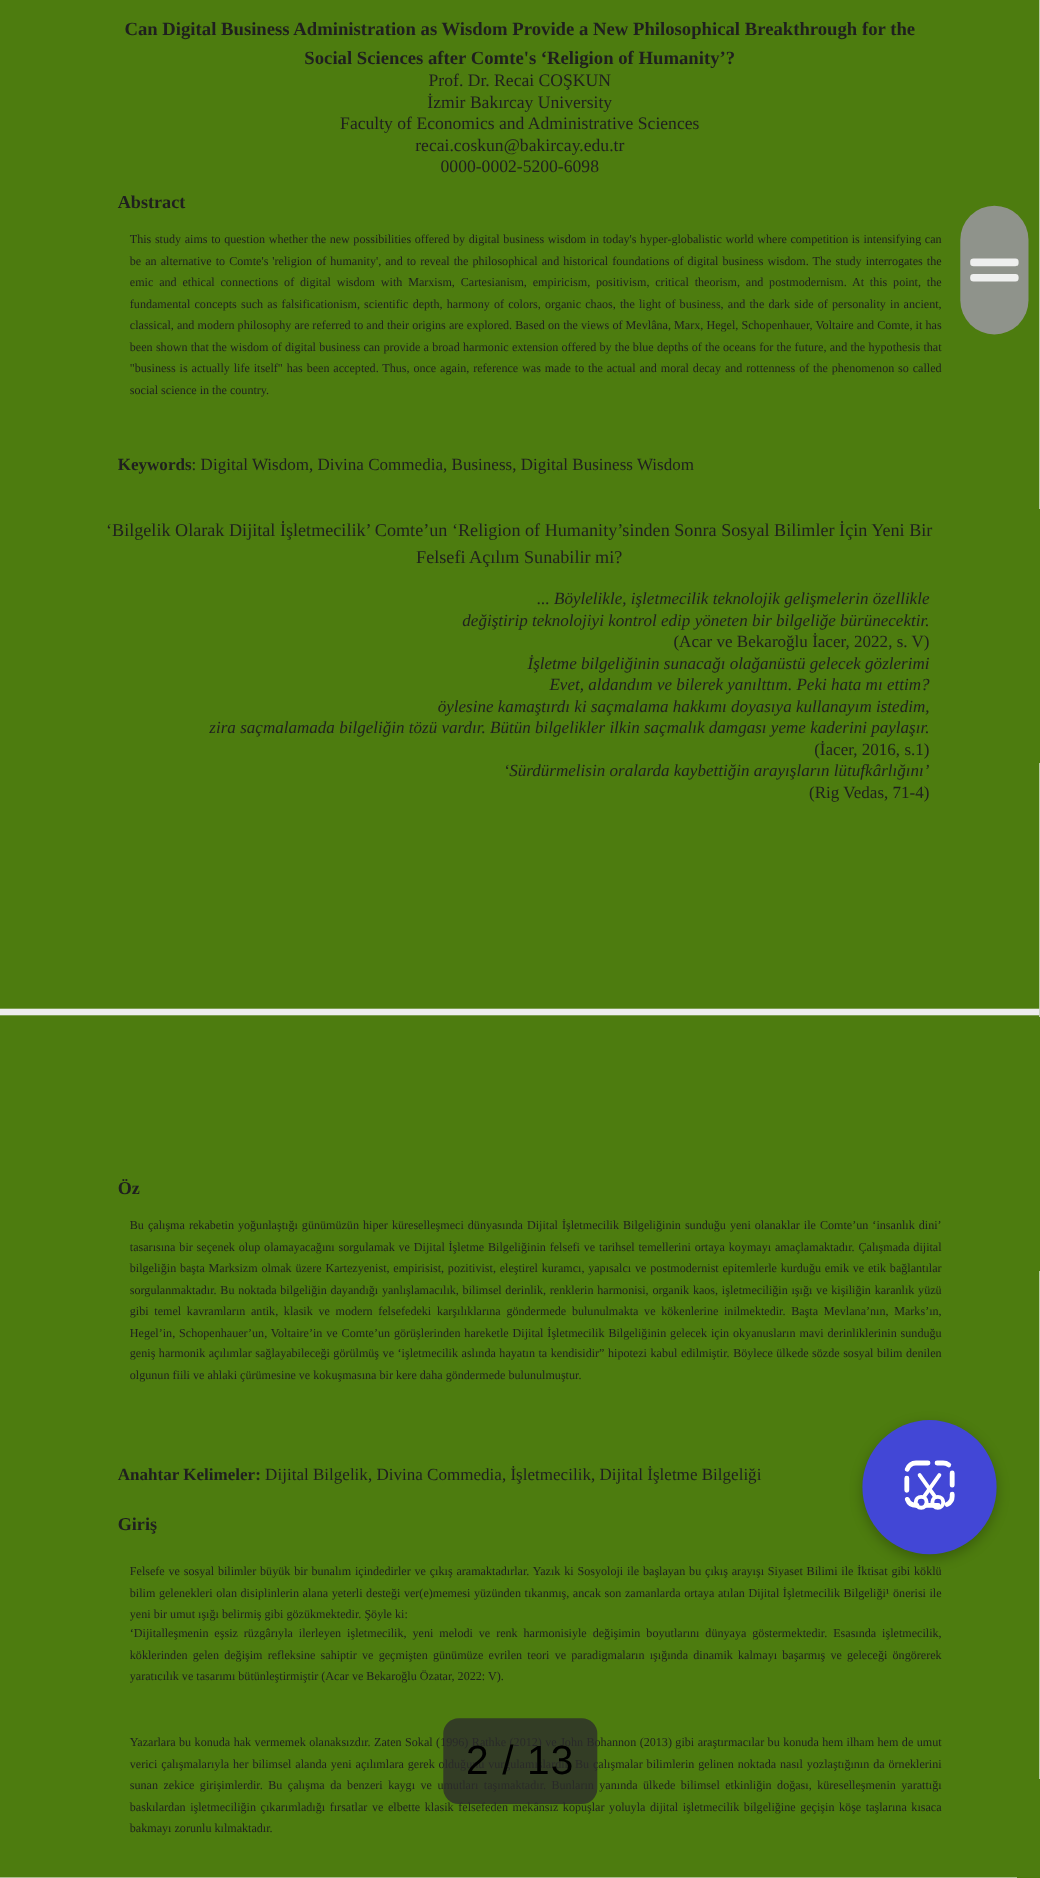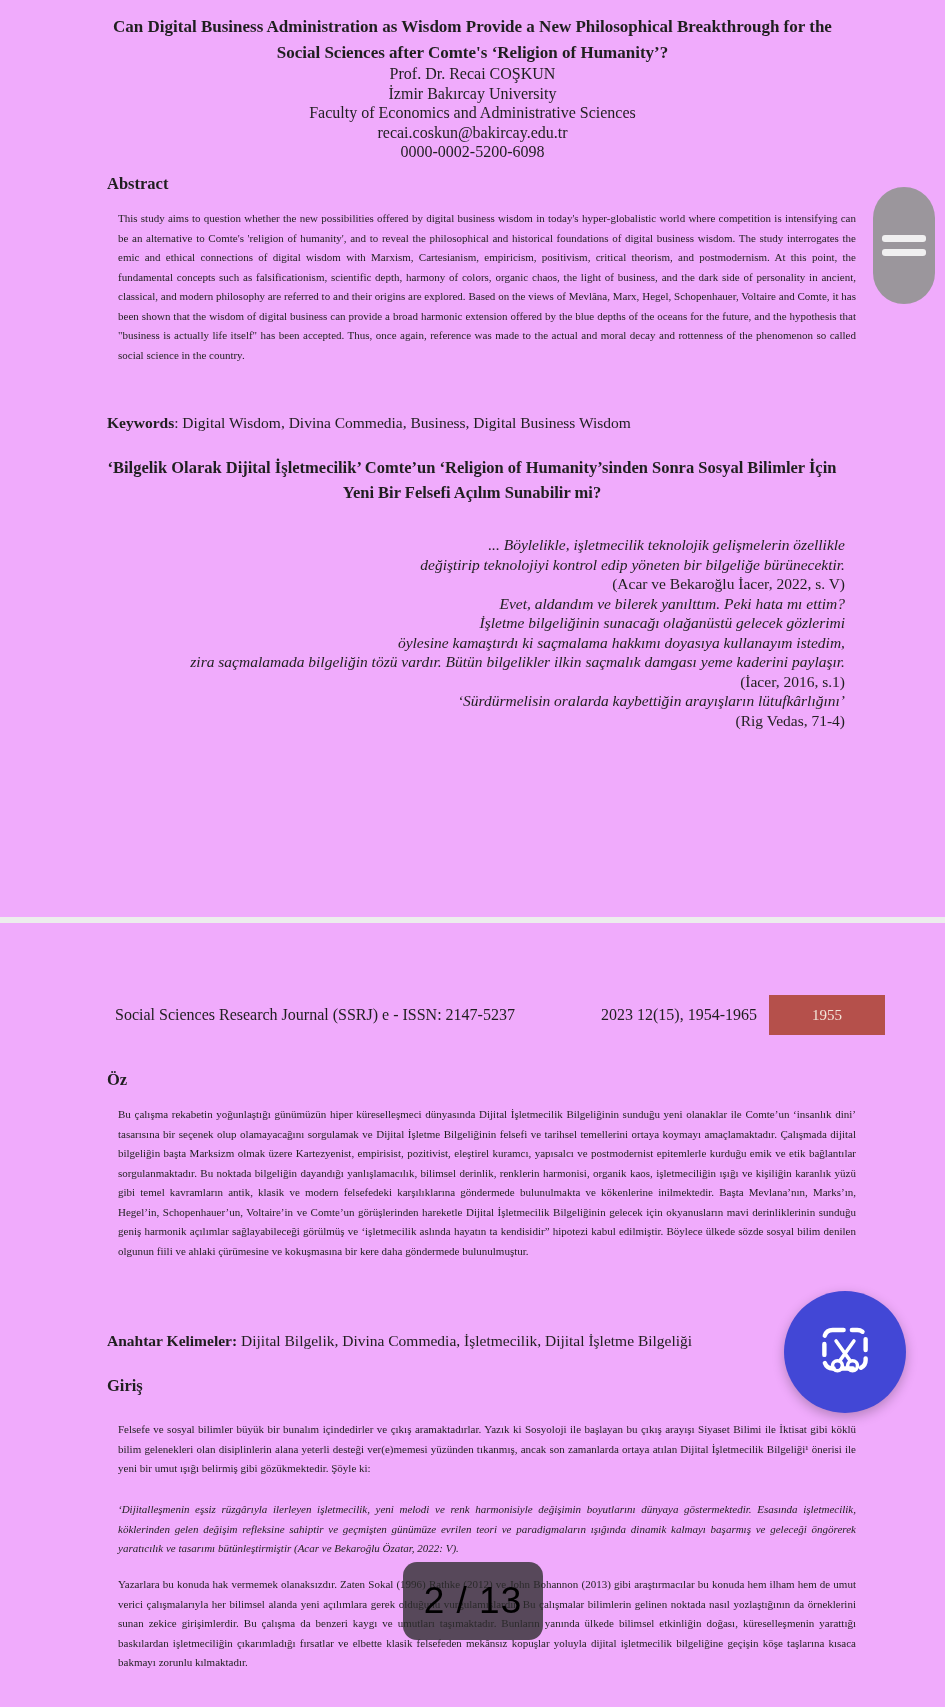--- a/index.html
+++ b/index.html
@@ -1,61 +1,61 @@
 <!DOCTYPE html>
 <html><head>
 <meta charset="utf-8">
 <style>
   html,body{margin:0;padding:0;background:#e9e9e9;}
   .viewport{
     position:relative;width:945px;height:1707px;overflow:hidden;
     background:#ededed;font-family:"Liberation Serif","DejaVu Serif",serif;
     color:#1f1f1f;
   }
-  .page{position:absolute;left:0;width:945px;background:#f0abfc;}
+  .page{position:absolute;left:0;width:945px;background:#4d7c0f;}
   .page1{top:0;height:917px;}
   .page2{top:923px;height:784px;overflow:hidden;}
   .sec{position:absolute;}
 
   .paper-title{
     left:90px;top:14px;width:765px;text-align:center;
     font-weight:bold;font-size:17px;line-height:26px;
   }
   .authors{left:0;top:64px;width:945px;text-align:center;font-size:16px;line-height:19.5px;}
   .heading{font-weight:bold;font-size:16.5px;}
   .abstract-h{left:107px;top:174px;}
   .para{
     margin:11px;font-size:11px;line-height:19.5px;text-align:justify;
   }
   .abstract-p{left:107px;top:198px;width:738px;}
   .kwline{left:107px;top:414px;width:738px;font-size:15.5px;}
   .kw-b{font-weight:bold;}
   .tr-title{
-    left:92px;top:455px;width:760px;text-align:center;
-    font-weight:bold;font-size:16.5px;line-height:25px;
+    left:92px;top:469px;width:760px;text-align:center;
+    font-weight:normal;font-size:16.5px;line-height:25px;
   }
   .quoteblock{left:107px;top:515px;width:738px;text-align:right;
     font-size:15.5px;line-height:19.5px;margin-top:20px;}
   .q{font-style:italic;}
   .qc{font-style:normal;}
 
   .journal-row{
     left:115px;top:72px;width:770px;display:flex;align-items:center;font-size:16px;
   }
   .jright{margin-left:auto;}
   .page-badge{
     margin-left:12px;width:116px;height:40px;background:#b5504b;color:#f3e7da;
     display:flex;align-items:center;justify-content:center;font-size:15px;
   }
   .oz-h{left:107px;top:147px;}
   .oz-p{left:107px;top:171px;width:738px;}
   .anahtar{left:107px;top:409px;width:738px;font-size:15.5px;}
   .giris-h{left:107px;top:453px;}
   .giris-p{left:107px;top:486px;width:738px;}
-  .quote2-p{left:107px;top:566px;width:738px;font-style:italic;}
+  .quote2-p{left:107px;top:542px;width:738px;}
   .final-p{left:107px;top:641px;width:738px;}
 
   .scroll-handle{
     position:absolute;left:873px;top:187px;width:62px;height:117px;
     border-radius:31px;background:rgba(148,148,148,.93);
     display:flex;flex-direction:column;align-items:center;justify-content:center;gap:7px;
     cursor:grab;z-index:20;
   }
   .scroll-handle .bar{width:44px;height:7px;border-radius:3px;background:rgba(255,255,255,.85);}
 
@@ -92,36 +92,31 @@
     <p class="sec para abstract-p">This study aims to question whether the new possibilities offered by digital business wisdom in today's hyper-globalistic world where competition is intensifying can be an alternative to Comte's 'religion of humanity', and to reveal the philosophical and historical foundations of digital business wisdom. The study interrogates the emic and ethical connections of digital wisdom with Marxism, Cartesianism, empiricism, positivism, critical theorism, and postmodernism. At this point, the fundamental concepts such as falsificationism, scientific depth, harmony of colors, organic chaos, the light of business, and the dark side of personality in ancient, classical, and modern philosophy are referred to and their origins are explored. Based on the views of Mevlâna, Marx, Hegel, Schopenhauer, Voltaire and Comte, it has been shown that the wisdom of digital business can provide a broad harmonic extension offered by the blue depths of the oceans for the future, and the hypothesis that "business is actually life itself" has been accepted. Thus, once again, reference was made to the actual and moral decay and rottenness of the phenomenon so called social science in the country.</p>
 
     <div class="sec kwline"><span class="kw-b">Keywords</span><span>: Digital Wisdom, Divina Commedia, Business, Digital Business Wisdom</span></div>
 
     <div class="sec tr-title">‘Bilgelik Olarak Dijital İşletmecilik’ Comte’un ‘Religion of Humanity’sinden Sonra Sosyal Bilimler İçin Yeni Bir Felsefi Açılım Sunabilir mi?</div>
 
     <div class="sec quoteblock">
       <div class="q">... Böylelikle, işletmecilik teknolojik gelişmelerin özellikle</div>
       <div class="q">değiştirip teknolojiyi kontrol edip yöneten bir bilgeliğe bürünecektir.</div>
       <div class="qc">(Acar ve Bekaroğlu İacer, 2022, s. V)</div>
+      <div class="q">İşletme bilgeliğinin sunacağı olağanüstü gelecek gözlerimi</div>
       <div class="q">Evet, aldandım ve bilerek yanılttım. Peki hata mı ettim?</div>
-      <div class="q">İşletme bilgeliğinin sunacağı olağanüstü gelecek gözlerimi</div>
       <div class="q">öylesine kamaştırdı ki saçmalama hakkımı doyasıya kullanayım istedim,</div>
       <div class="q">zira saçmalamada bilgeliğin tözü vardır. Bütün bilgelikler ilkin saçmalık damgası yeme kaderini paylaşır.</div>
       <div class="qc">(İacer, 2016, s.1)</div>
       <div class="q">‘Sürdürmelisin oralarda kaybettiğin arayışların lütufkârlığını’</div>
       <div class="qc">(Rig Vedas, 71-4)</div>
     </div>
   </div>
 
   <div class="page page2">
-    <div class="sec journal-row">
-      <span class="jleft">Social Sciences Research Journal (SSRJ) e - ISSN: 2147-5237</span>
-      <span class="jright">2023 12(15), 1954-1965</span>
-      <span class="page-badge">1955</span>
-    </div>
 
     <div class="sec heading oz-h">Öz</div>
     <p class="sec para oz-p">Bu çalışma rekabetin yoğunlaştığı günümüzün hiper küreselleşmeci dünyasında Dijital İşletmecilik Bilgeliğinin sunduğu yeni olanaklar ile Comte’un ‘insanlık dini’ tasarısına bir seçenek olup olamayacağını sorgulamak ve Dijital İşletme Bilgeliğinin felsefi ve tarihsel temellerini ortaya koymayı amaçlamaktadır. Çalışmada dijital bilgeliğin başta Marksizm olmak üzere Kartezyenist, empirisist, pozitivist, eleştirel kuramcı, yapısalcı ve postmodernist epitemlerle kurduğu emik ve etik bağlantılar sorgulanmaktadır. Bu noktada bilgeliğin dayandığı yanlışlamacılık, bilimsel derinlik, renklerin harmonisi, organik kaos, işletmeciliğin ışığı ve kişiliğin karanlık yüzü gibi temel kavramların antik, klasik ve modern felsefedeki karşılıklarına göndermede bulunulmakta ve kökenlerine inilmektedir. Başta Mevlana’nın, Marks’ın, Hegel’in, Schopenhauer’un, Voltaire’in ve Comte’un görüşlerinden hareketle Dijital İşletmecilik Bilgeliğinin gelecek için okyanusların mavi derinliklerinin sunduğu geniş harmonik açılımlar sağlayabileceği görülmüş ve ‘işletmecilik aslında hayatın ta kendisidir” hipotezi kabul edilmiştir. Böylece ülkede sözde sosyal bilim denilen olgunun fiili ve ahlaki çürümesine ve kokuşmasına bir kere daha göndermede bulunulmuştur.</p>
 
     <div class="sec anahtar"><span class="kw-b">Anahtar Kelimeler:</span><span> Dijital Bilgelik, Divina Commedia, İşletmecilik, Dijital İşletme Bilgeliği</span></div>
 
     <div class="sec heading giris-h">Giriş</div>
     <p class="sec para giris-p">Felsefe ve sosyal bilimler büyük bir bunalım içindedirler ve çıkış aramaktadırlar. Yazık ki Sosyoloji ile başlayan bu çıkış arayışı Siyaset Bilimi ile İktisat gibi köklü bilim gelenekleri olan disiplinlerin alana yeterli desteği ver(e)memesi yüzünden tıkanmış, ancak son zamanlarda ortaya atılan Dijital İşletmecilik Bilgeliği¹ önerisi ile yeni bir umut ışığı belirmiş gibi gözükmektedir. Şöyle ki:</p>
     <p class="sec para quote2-p">‘Dijitalleşmenin eşsiz rüzgârıyla ilerleyen işletmecilik, yeni melodi ve renk harmonisiyle değişimin boyutlarını dünyaya göstermektedir. Esasında işletmecilik, köklerinden gelen değişim refleksine sahiptir ve geçmişten günümüze evrilen teori ve paradigmaların ışığında dinamik kalmayı başarmış ve geleceği öngörerek yaratıcılık ve tasarımı bütünleştirmiştir (Acar ve Bekaroğlu Özatar, 2022: V).</p>
     <p class="sec para final-p">Yazarlara bu konuda hak vermemek olanaksızdır. Zaten Sokal (1996) Rathke (2012) ve John Bohannon (2013) gibi araştırmacılar bu konuda hem ilham hem de umut verici çalışmalarıyla her bilimsel alanda yeni açılımlara gerek olduğunu vurgulamışlardır. Bu çalışmalar bilimlerin gelinen noktada nasıl yozlaştığının da örneklerini sunan zekice girişimlerdir. Bu çalışma da benzeri kaygı ve umutları taşımaktadır. Bunların yanında ülkede bilimsel etkinliğin doğası, küreselleşmenin yarattığı baskılardan işletmeciliğin çıkarımladığı fırsatlar ve elbette klasik felsefeden mekânsız kopuşlar yoluyla dijital işletmecilik bilgeliğine geçişin köşe taşlarına kısaca bakmayı zorunlu kılmaktadır.</p>

